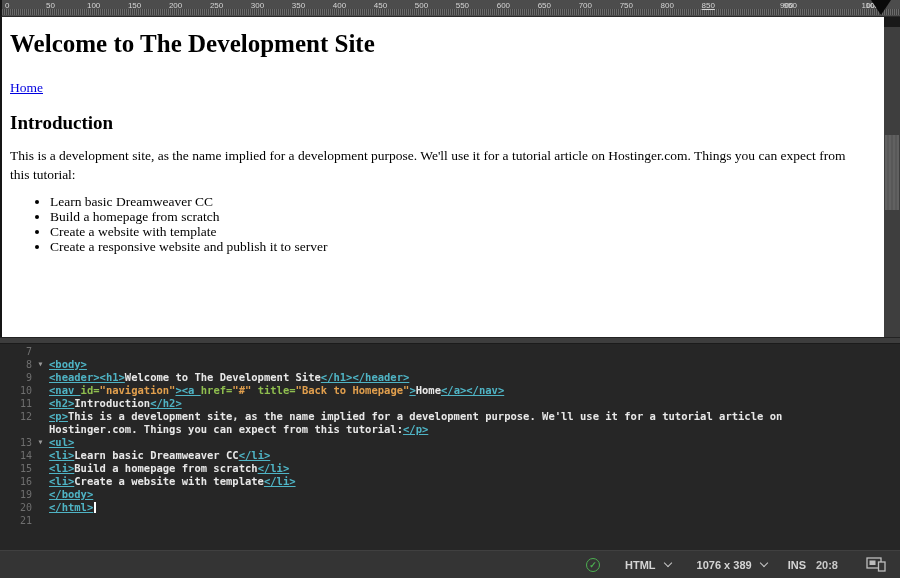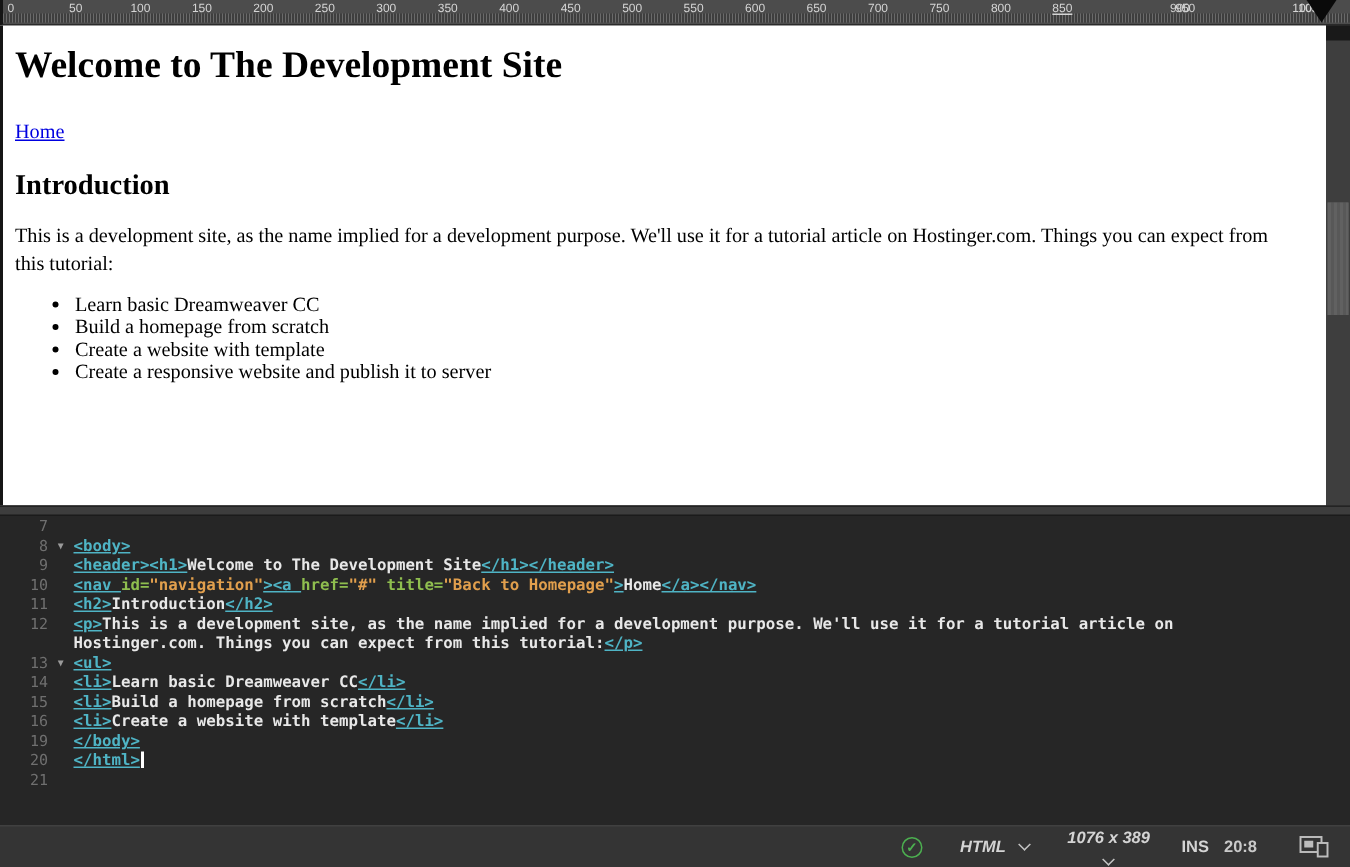--- a/index.html
+++ b/index.html
@@ -92,28 +92,28 @@
     background:var(--status_bg,#343434); border-top:1px solid #404040;
     display:flex; align-items:center;
     font-size:11px; color:#d4d4d4; font-weight:bold;
   }
   .check {
     margin-left:auto; width:14px; height:14px; flex:none;
     border:1px solid var(--check_green,#4caf50); border-radius:50%;
     color:var(--check_green,#4caf50); font-size:9px; line-height:12px; text-align:center;
     cursor:pointer;
   }
-  .sel { display:flex; align-items:center; gap:9px; cursor:pointer; padding:3px 5px; border-radius:2px;font-style:italic; }
+  .sel { display:flex; align-items:center; gap:9px; cursor:pointer; padding:3px 5px; border-radius:2px; }
   .chev {
     width:6px; height:6px; margin-top:-4px;
     border-right:1.5px solid #c6c6c6; border-bottom:1.5px solid #c6c6c6;
     transform:rotate(45deg);
   }
   .sb-gap-a { margin-left:20px; }
-  .sb-gap-b { margin-left:16px;flex-direction:column; }
+  .sb-gap-b { margin-left:16px; }
   .sb-ins   { margin-left:16px; }
   .sb-pos   { margin-left:10px; color:#c9c9c9; }
   .preview-icon { margin-left:28px; margin-right:13px; cursor:pointer; }
 </style>
 </head>
 <body>
 
 <div class="ruler">
   <div id="ruler-labels">
       <span class="ruler-label" style="left: 3px;">0</span>

